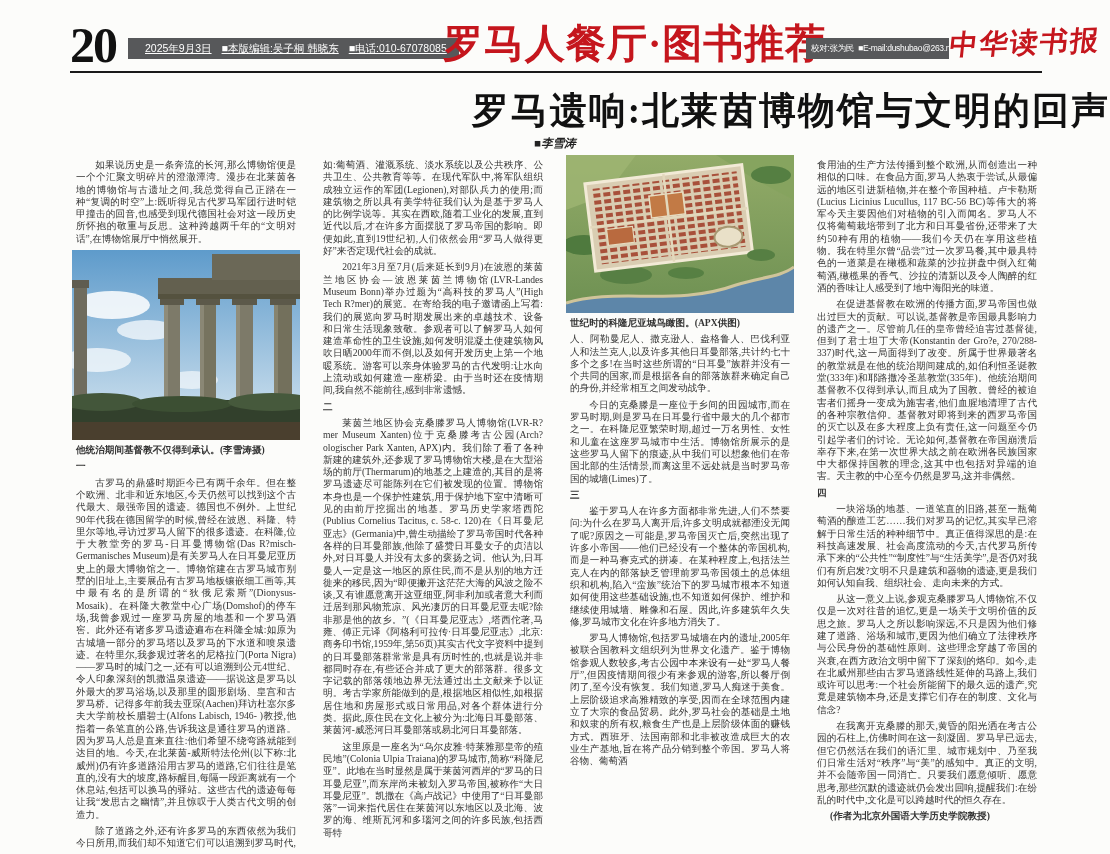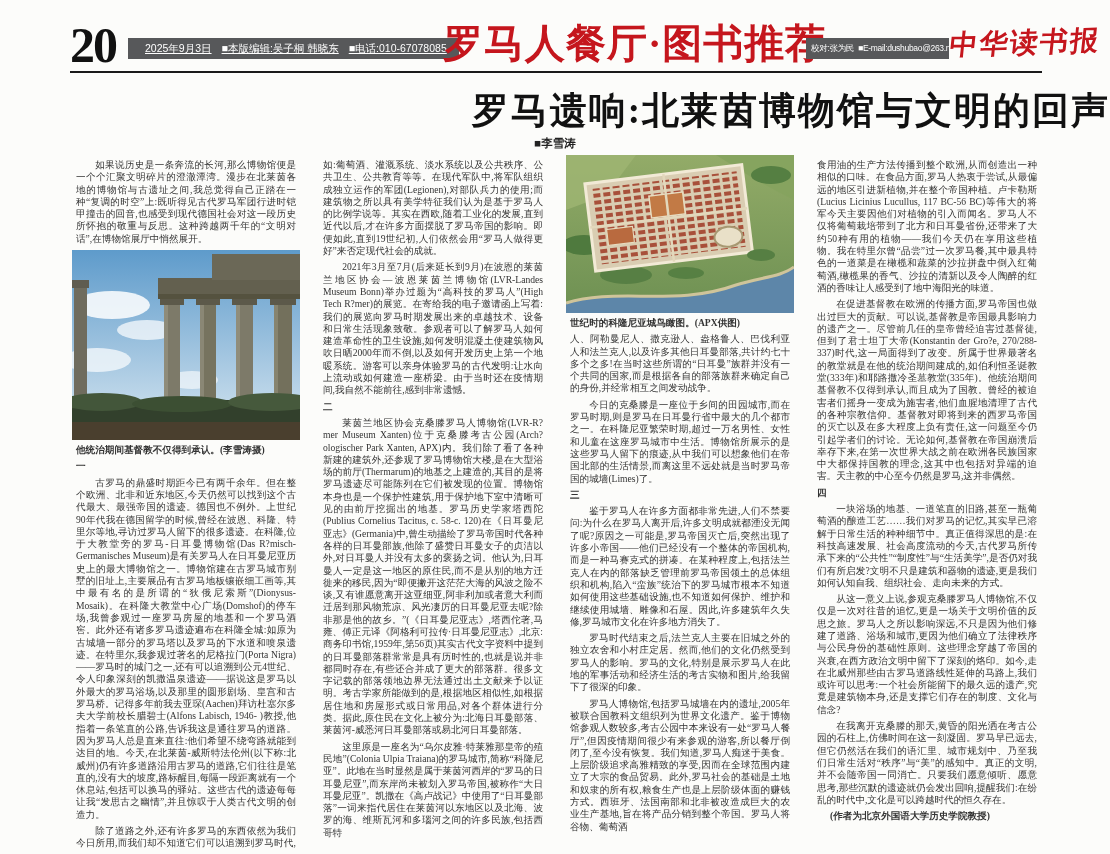--- a/index.html
+++ b/index.html
@@ -19,21 +19,21 @@
   .bar-right{left:806px;top:38px;width:138px;font-size:8.5px;padding-left:5px;letter-spacing:-0.3px;}
   .bar-right span{margin-right:4px;}
   .section-title{left:443px;top:16px;width:360px;font-size:40px;font-weight:600;
     color:#c5161d;letter-spacing:1px;white-space:nowrap;}
   .masthead{left:950px;top:24px;font-size:28px;font-weight:900;color:#c5161d;
     transform:skewX(-8deg) rotate(-2deg);letter-spacing:2px;white-space:nowrap;}
   .headrule{left:70px;top:71px;width:972px;height:2px;background:#1a1a1a;}
   
   .headline{left:0;top:86px;width:1110px;text-align:right;font-size:37px;font-weight:900;
     color:#111;letter-spacing:2px;white-space:nowrap;}
-  .byline{left:0;top:136px;width:1110px;text-align:center;font-size:11.5px;font-weight:700;color:#222;}
+  .byline{left:0;top:136px;width:1110px;text-align:center;font-size:11.5px;font-weight:700;color:#222;font-style:italic;}
   
   .col{position:absolute;top:155px;width:228px;height:694px;overflow:hidden;}
   .c1{left:72px;} .c2{left:319px;} .c3{left:566px;} .c4{left:813px;}
   .col p{margin:4px;font-size:9.6px;line-height:12.3px;text-align:justify;color:#333;
     text-indent:2em;font-family:"Liberation Serif","DejaVu Serif",serif;}
   .col p.cont{text-indent:0;}
   .marker{font-size:13px;font-weight:700;text-align:center;margin:7px 0 6px 0;color:#222;text-indent:0 !important;}
   .caption{font-size:9.5px;font-weight:700;text-align:center;margin:4px 0 1px 0;color:#1a1a1a;text-indent:0 !important;line-height:12px;}
   .photo{display:block;margin:5px 0 0 0;}
   .credit{font-size:10px;font-weight:700;text-align:right;margin-top:8px;text-indent:0 !important;padding-left:13px;}
@@ -149,21 +149,20 @@
     </g>
     <ellipse cx="120" cy="118" rx="18" ry="6" fill="#4f7a3e" opacity="0.8"></ellipse>
     <ellipse cx="195" cy="100" rx="14" ry="6" fill="#567f43"></ellipse>
   </svg>
   <p class="caption">世纪时的科隆尼亚城鸟瞰图。(APX供图)</p>
 
   <p class="cont">人、阿勒曼尼人、撒克逊人、盎格鲁人、巴伐利亚人和法兰克人,以及许多其他日耳曼部落,共计约七十多个之多!在当时这些所谓的“日耳曼”族群并没有一个共同的国家,而是根据各自的部落族群来确定自己的身份,并经常相互之间发动战争。</p>
   <p>今日的克桑滕是一座位于乡间的田园城市,而在罗马时期,则是罗马在日耳曼行省中最大的几个都市之一。在科隆尼亚繁荣时期,超过一万名男性、女性和儿童在这座罗马城市中生活。博物馆所展示的是这些罗马人留下的痕迹,从中我们可以想象他们在帝国北部的生活情景,而离这里不远处就是当时罗马帝国的城墙(Limes)了。</p>
   <p class="marker">三</p>
   <p>鉴于罗马人在许多方面都非常先进,人们不禁要问:为什么在罗马人离开后,许多文明成就都湮没无闻了呢?原因之一可能是,罗马帝国灭亡后,突然出现了许多小帝国——他们已经没有一个整体的帝国机构,而是一种马赛克式的拼凑。在某种程度上,包括法兰克人在内的部落缺乏管理前罗马帝国领土的总体组织和机构,陷入“蛮族”统治下的罗马城市根本不知道如何使用这些基础设施,也不知道如何保护、维护和继续使用城墙、雕像和石屋。因此,许多建筑年久失修,罗马城市文化在许多地方消失了。</p>
-  <p>罗马时代结束之后,法兰克人主要在旧城之外的独立农舍和小村庄定居。然而,他们的文化仍然受到罗马人的影响。罗马的文化,特别是展示罗马人在此地的军事活动和经济生活的考古实物和图片,给我留下了很深的印象。</p>
   <p>罗马人博物馆,包括罗马城墙在内的遗址,2005年被联合国教科文组织列为世界文化遗产。鉴于博物馆参观人数较多,考古公园中本来设有一处“罗马人餐厅”,但因疫情期间很少有来参观的游客,所以餐厅倒闭了,至今没有恢复。我们知道,罗马人痴迷于美食。上层阶级追求高雅精致的享受,因而在全球范围内建立了大宗的食品贸易。此外,罗马社会的基础是土地和奴隶的所有权,粮食生产也是上层阶级体面的赚钱方式。西班牙、法国南部和北非被改造成巨大的农业生产基地,旨在将产品分销到整个帝国。罗马人将谷物、葡萄酒</p>
 </div>
 
 <div class="col c4">
   <p class="cont">食用油的生产方法传播到整个欧洲,从而创造出一种相似的口味。在食品方面,罗马人热衷于尝试,从最偏远的地区引进新植物,并在整个帝国种植。卢卡勒斯(Lucius Licinius Lucullus, 117 BC-56 BC)等伟大的将军今天主要因他们对植物的引入而闻名。罗马人不仅将葡萄栽培带到了北方和日耳曼省份,还带来了大约50种有用的植物——我们今天仍在享用这些植物。我在特里尔曾“品尝”过一次罗马餐,其中最具特色的一道菜是在橄榄和蔬菜的沙拉拼盘中倒入红葡萄酒,橄榄果的香气、沙拉的清新以及令人陶醉的红酒的香味让人感受到了地中海阳光的味道。</p>
   <p>在促进基督教在欧洲的传播方面,罗马帝国也做出过巨大的贡献。可以说,基督教是帝国最具影响力的遗产之一。尽管前几任的皇帝曾经迫害过基督徒,但到了君士坦丁大帝(Konstantin der Gro?e, 270/288-337)时代,这一局面得到了改变。所属于世界最著名的教堂就是在他的统治期间建成的,如伯利恒圣诞教堂(333年)和耶路撒冷圣墓教堂(335年)。他统治期间基督教不仅得到承认,而且成为了国教。曾经的被迫害者们摇身一变成为施害者,他们血腥地清理了古代的各种宗教信仰。基督教对即将到来的西罗马帝国的灭亡以及在多大程度上负有责任,这一问题至今仍引起学者们的讨论。无论如何,基督教在帝国崩溃后幸存下来,在第一次世界大战之前在欧洲各民族国家中大都保持国教的理念,这其中也包括对异端的迫害。天主教的中心至今仍然是罗马,这并非偶然。</p>
   <p class="marker">四</p>
   <p>一块浴场的地基、一道笔直的旧路,甚至一瓶葡萄酒的酿造工艺……我们对罗马的记忆,其实早已溶解于日常生活的种种细节中。真正值得深思的是:在科技高速发展、社会高度流动的今天,古代罗马所传承下来的“公共性”“制度性”与“生活美学”,是否仍对我们有所启发?文明不只是建筑和器物的遗迹,更是我们如何认知自我、组织社会、走向未来的方式。</p>
   <p>从这一意义上说,参观克桑滕罗马人博物馆,不仅仅是一次对往昔的追忆,更是一场关于文明价值的反思之旅。罗马人之所以影响深远,不只是因为他们修建了道路、浴场和城市,更因为他们确立了法律秩序与公民身份的基础性原则。这些理念穿越了帝国的兴衰,在西方政治文明中留下了深刻的烙印。如今,走在北威州那些由古罗马道路线性延伸的马路上,我们或许可以思考:一个社会所能留下的最久远的遗产,究竟是建筑物本身,还是支撑它们存在的制度、文化与信念?</p>
   <p>在我离开克桑滕的那天,黄昏的阳光洒在考古公园的石柱上,仿佛时间在这一刻凝固。罗马早已远去,但它仍然活在我们的语汇里、城市规划中、乃至我们日常生活对“秩序”与“美”的感知中。真正的文明,并不会随帝国一同消亡。只要我们愿意倾听、愿意思考,那些沉默的遗迹就仍会发出回响,提醒我们:在纷乱的时代中,文化是可以跨越时代的恒久存在。</p>

